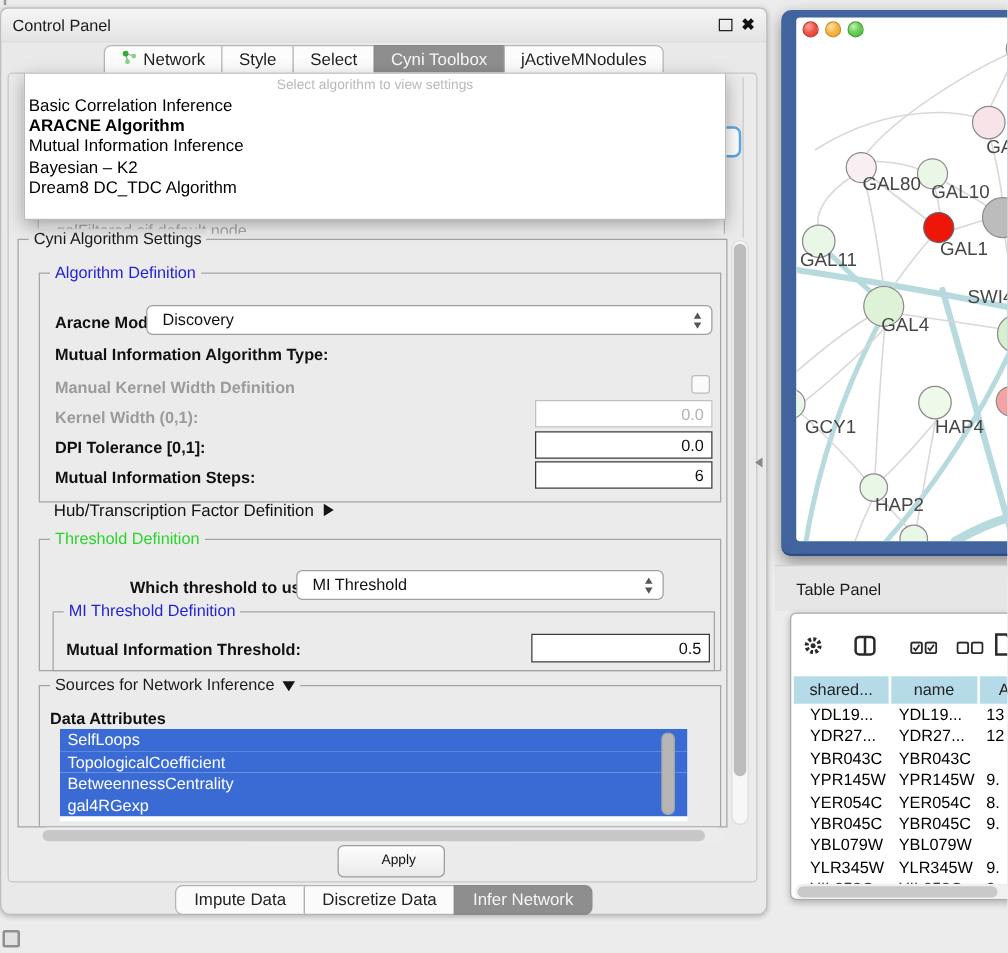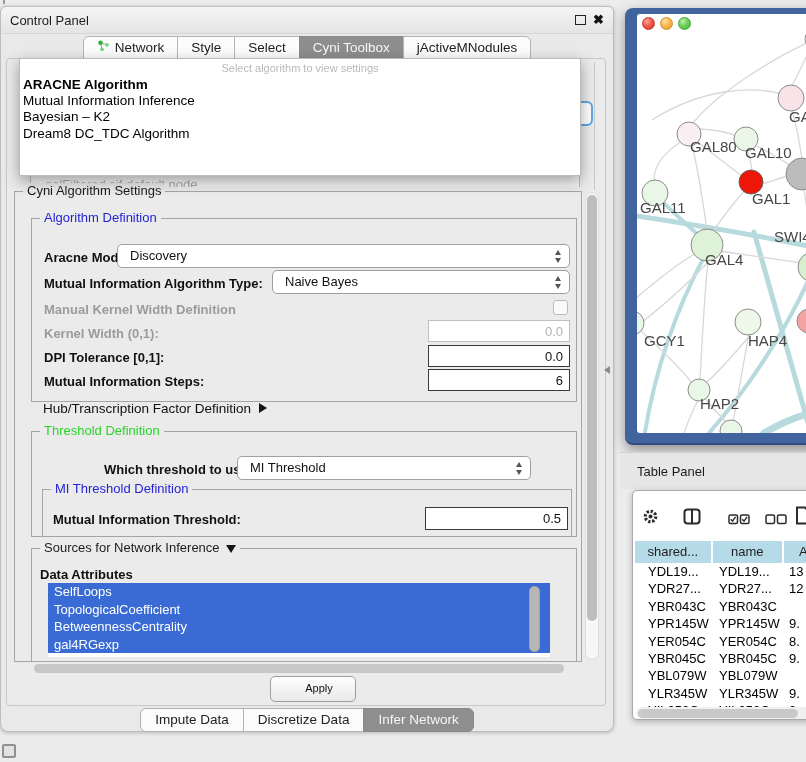--- a/index.html
+++ b/index.html
@@ -176,24 +176,20 @@
         <div class="fs" style="left:16px;top:26px;width:544px;height:182px;">
           <span class="legend blue">Algorithm Definition</span>
 
           <span class="lbl" style="left:12px;top:31px;">Aracne Mode:</span>
           <div class="combo" style="left:85px;top:25px;width:453px;height:24px;">
             <span>Discovery</span>
             <span class="spin"></span>
           </div>
 
           <span class="lbl" style="left:12px;top:57px;">Mutual Information Algorithm Type:</span>
-          <div class="combo" style="left:240px;top:51px;width:298px;height:24px;">
-            <span>Naive Bayes</span>
-            <span class="spin"></span>
-          </div>
 
           <span class="lbl dis" style="left:12px;top:83px;">Manual Kernel Width Definition</span>
           <span class="checkbox" style="left:521px;top:81px;"></span>
 
           <span class="lbl dis" style="left:12px;top:107px;font-weight:bold;">Kernel Width (0,1):</span>
           <input class="field dis" style="left: 396px; top: 101px; width: 142px; height: 22px;" readonly="" value="0.0">
 
           <span class="lbl" style="left:12px;top:131px;">DPI Tolerance [0,1]:</span>
           <input class="field" style="left: 396px; top: 126px; width: 142px; height: 22px;" readonly="" value="0.0">
 
@@ -243,20 +239,21 @@
 
       <div class="hscroll" style="left:25px;top:603px;width:548px;height:13px;">
         <div class="thumb" style="left:2px;width:530px;"></div>
       </div>
 
       <div class="apply-btn" style="left:263px;top:617px;">Apply</div>
     </div>
 
     <div class="popup">
       <div class="ph">Select algorithm to view settings</div>
+      <div class="opt">Basic Correlation Inference</div>
       <div class="opt bold">ARACNE Algorithm</div>
       <div class="opt">Mutual Information Inference</div>
       <div class="opt">Bayesian – K2</div>
       <div class="opt">Dream8 DC_TDC Algorithm</div>
     </div>
 
     <div class="bottom-tabs">
       <div class="btab">Impute Data</div>
       <div class="btab">Discretize Data</div>
       <div class="btab sel">Infer Network</div>

